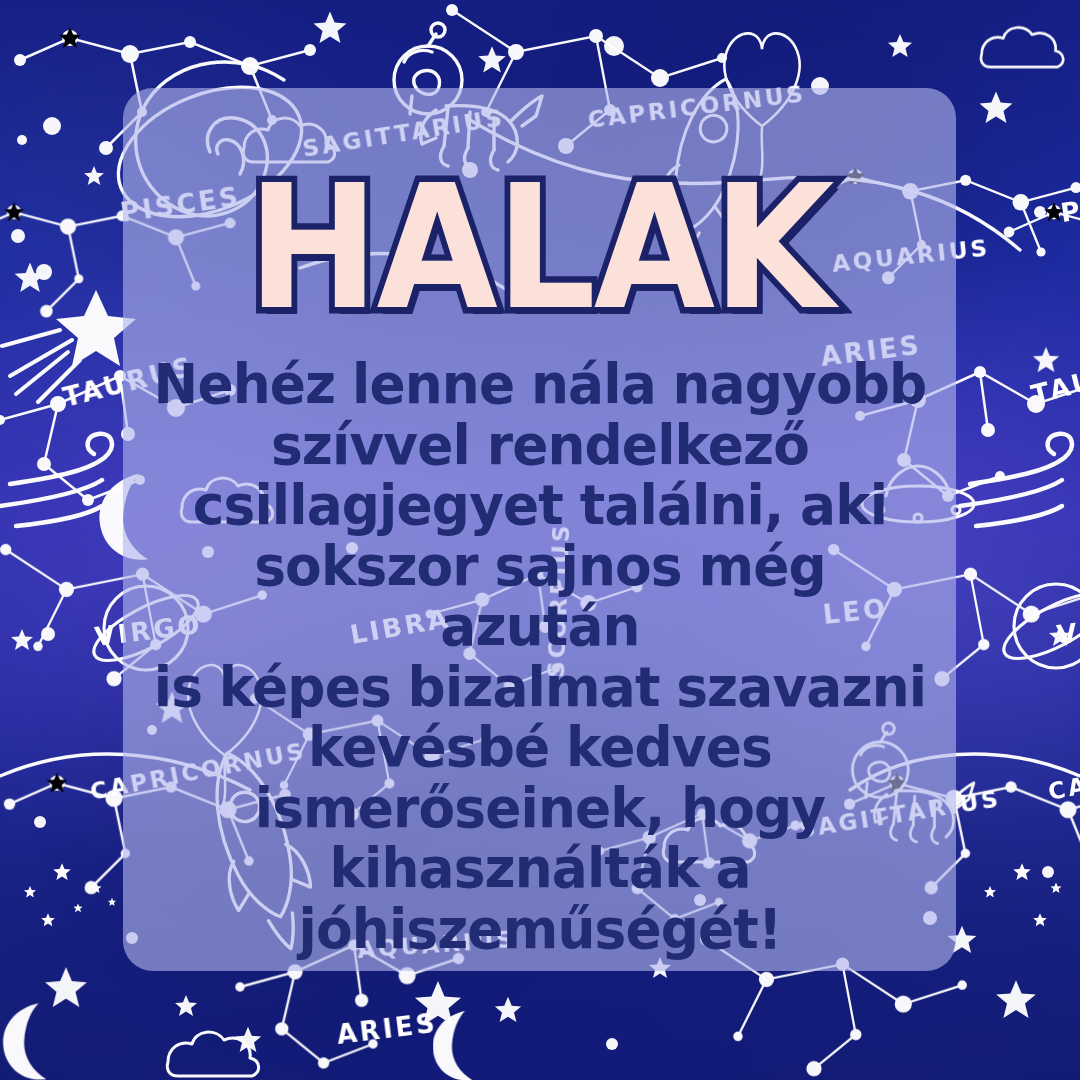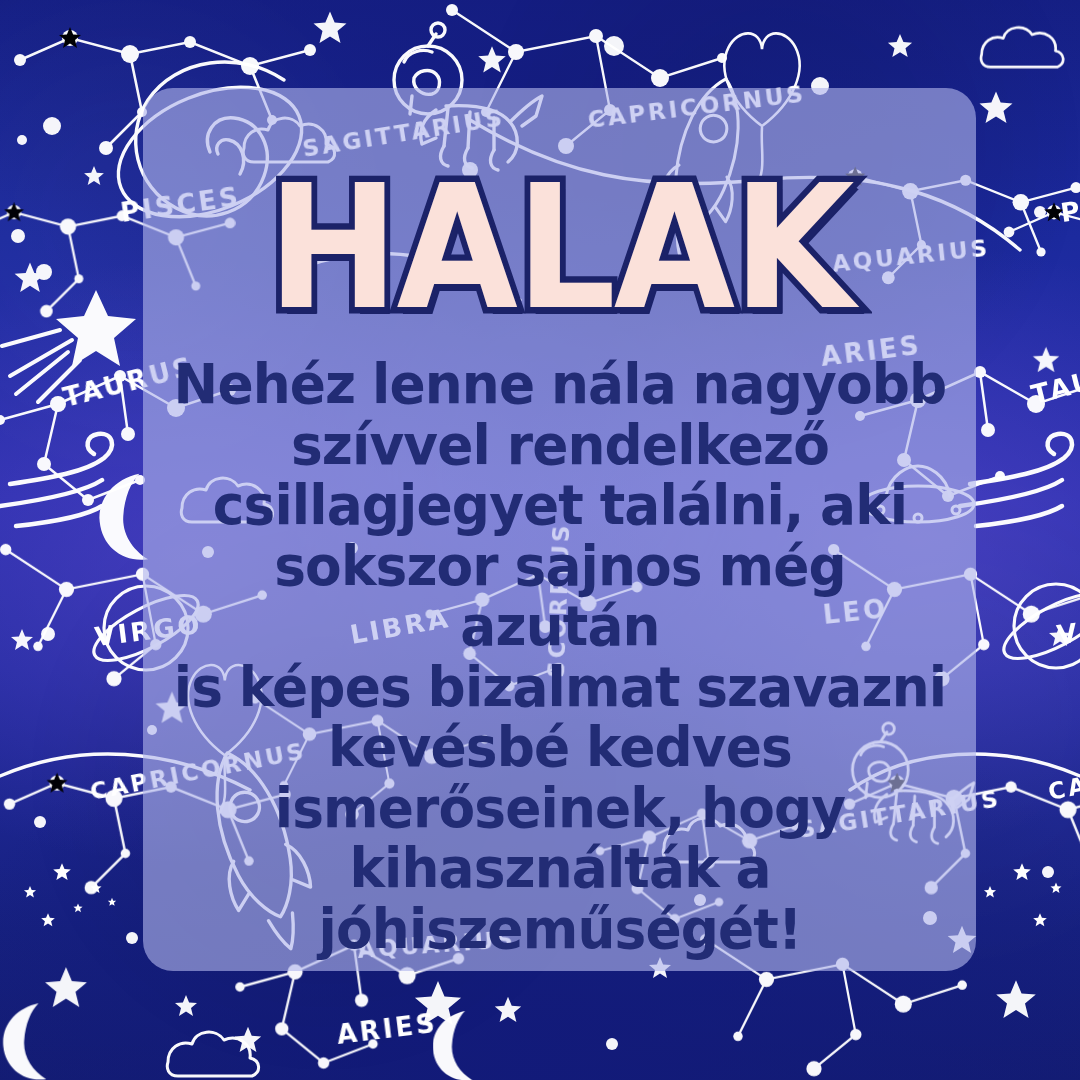--- a/index.html
+++ b/index.html
@@ -44,21 +44,20 @@
   
   .card {
     position: absolute;
     left: 123px;
     top: 88px;
     width: 833px;
     height: 883px;
     border-radius: 30px;
     background: rgba(176,180,235,0.62);
     backdrop-filter: blur(0.5px);
-    margin-left: 20px;
   }
 
   .card-inner {
     position: absolute;
     inset: 0;
     display: flex;
     flex-direction: column;
     align-items: center;
   }
 

